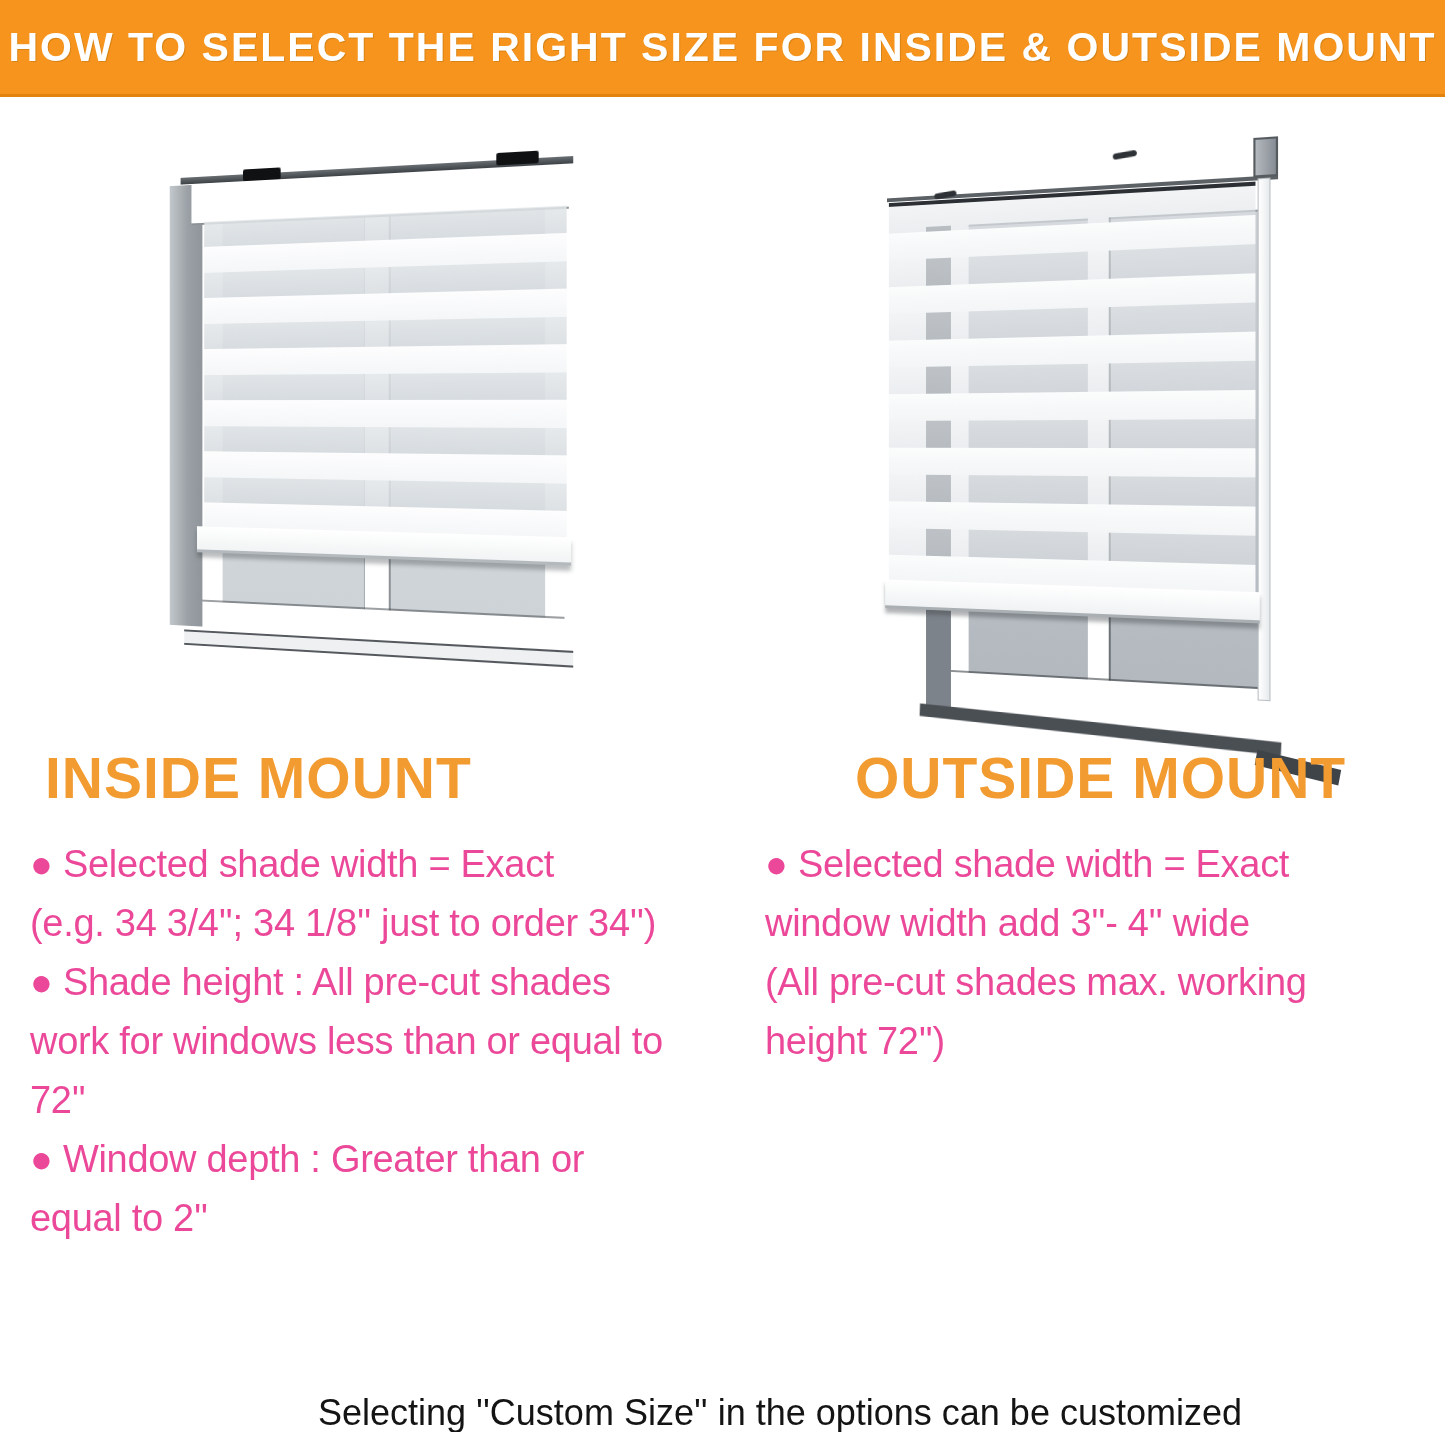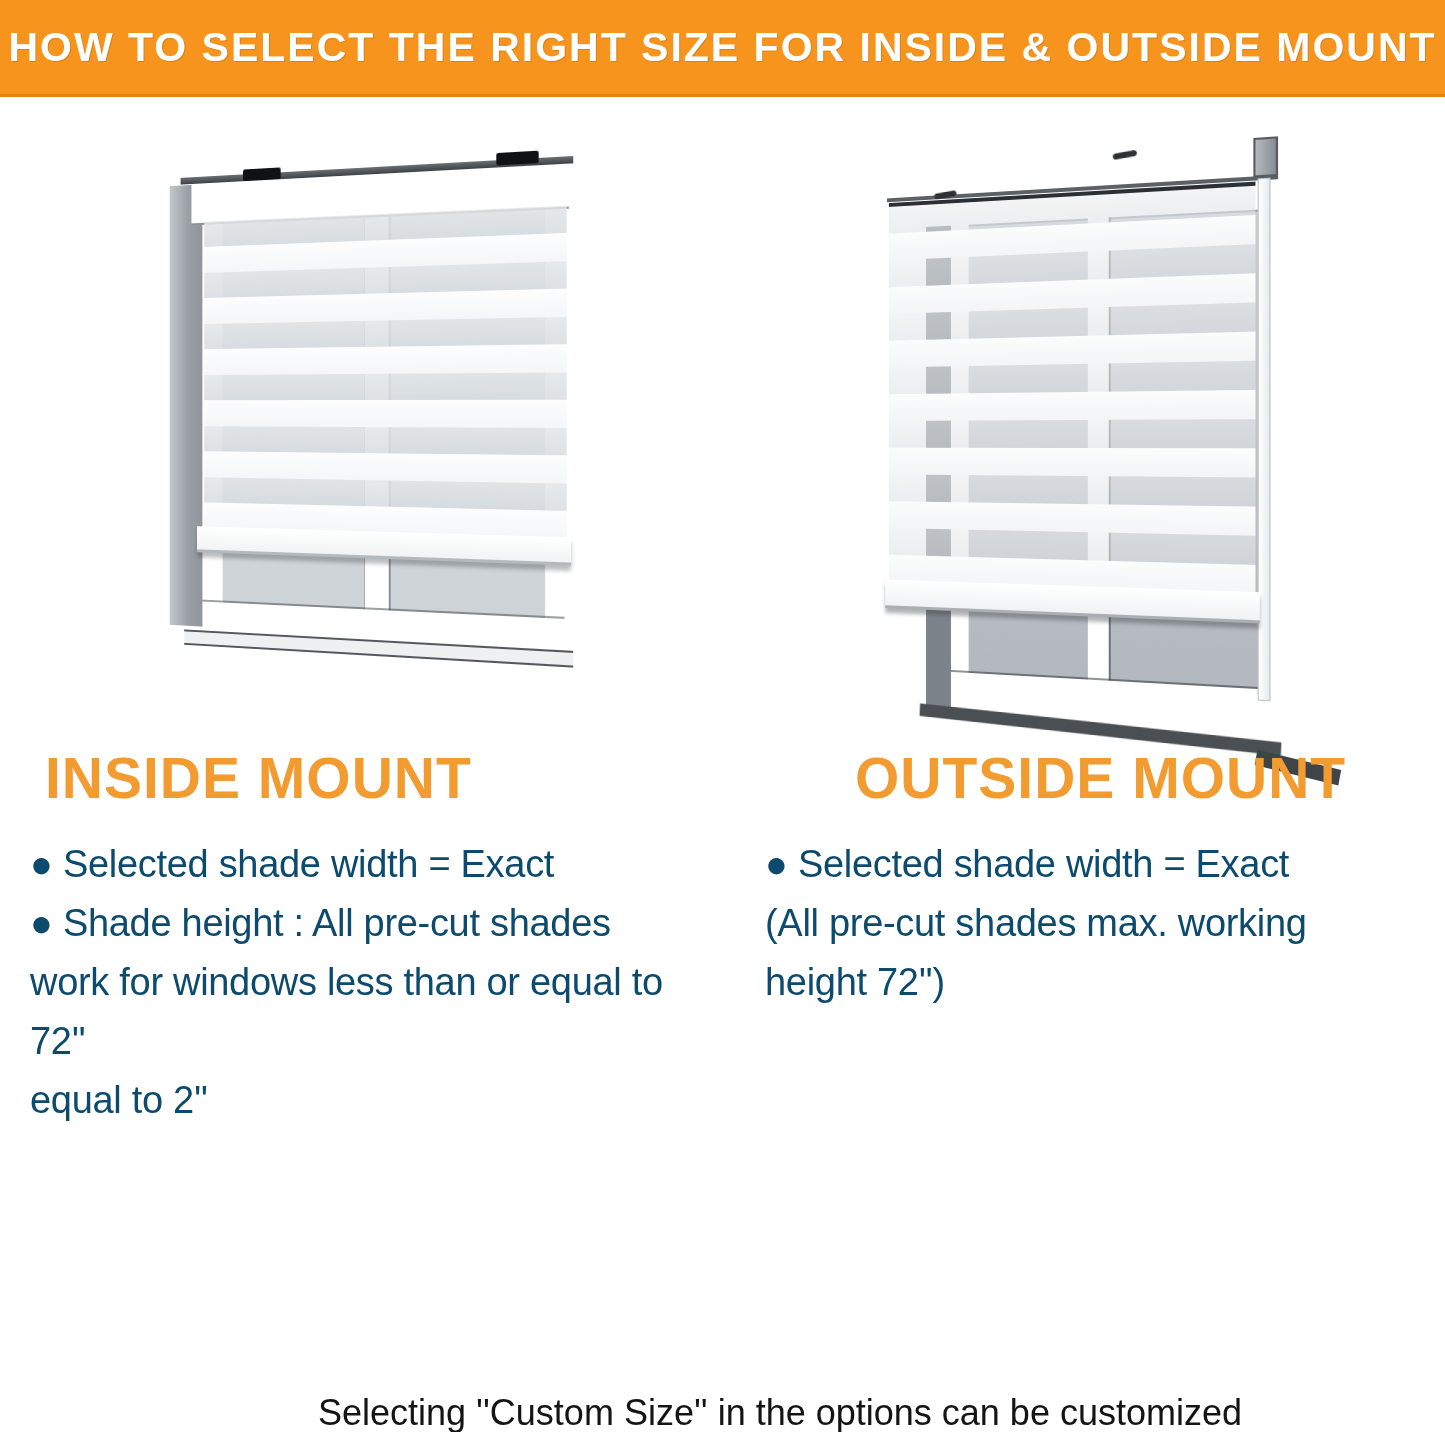--- a/index.html
+++ b/index.html
@@ -18,21 +18,21 @@
     white-space:nowrap;text-shadow:1px 1px 0 rgba(120,80,0,.25);
   }
   
   .sec-heading{
     position:absolute;margin:0;font-size:57px;font-weight:bold;color:#F29B30;
     letter-spacing:1px;white-space:nowrap;top:745px;
   }
   #inside-heading{left:45px;}
   #outside-heading{left:855px;}
   
-  .bullets{position:absolute;top:835px;font-size:38px;line-height:59px;color:#0c4a6e;}
+  .bullets{position:absolute;top:835px;font-size:38px;line-height:59px;color:#ec4899;}
   #inside-bullets{left:30px;width:690px;}
   #outside-bullets{left:765px;width:660px;}
   .bullets .line{white-space:nowrap;letter-spacing:-0.3px;}
   
   .footer-note{
     position:absolute;left:0;top:1392px;width:100%;text-align:center;
     padding-left:115px;box-sizing:border-box;font-size:36px;color:#141414;white-space:nowrap;
   }
   
   .illus{position:absolute;}
@@ -156,27 +156,30 @@
       <div class="of-bottombar"></div>
       <div class="of-corner"></div>
     </div>
   </div>
 
   <h2 class="sec-heading" id="inside-heading">INSIDE MOUNT</h2>
   <h2 class="sec-heading" id="outside-heading">OUTSIDE MOUNT</h2>
 
   <div class="bullets" id="inside-bullets">
     <div class="line">● Selected shade width = Exact</div>
+    <div class="line">(e.g. 34 3/4''; 34 1/8'' just to order 34'')</div>
     <div class="line">● Shade height : All pre-cut shades</div>
     <div class="line">work for windows less than or equal to</div>
     <div class="line">72''</div>
+    <div class="line">● Window depth : Greater than or</div>
     <div class="line">equal to 2''</div>
   </div>
 
   <div class="bullets" id="outside-bullets">
     <div class="line">● Selected shade width = Exact</div>
+    <div class="line">window width add 3''- 4'' wide</div>
     <div class="line">(All pre-cut shades max. working</div>
     <div class="line">height 72'')</div>
   </div>
 
   <div class="footer-note">Selecting ''Custom Size'' in the options can be customized</div>
 
 </div>
 
 </body></html>

